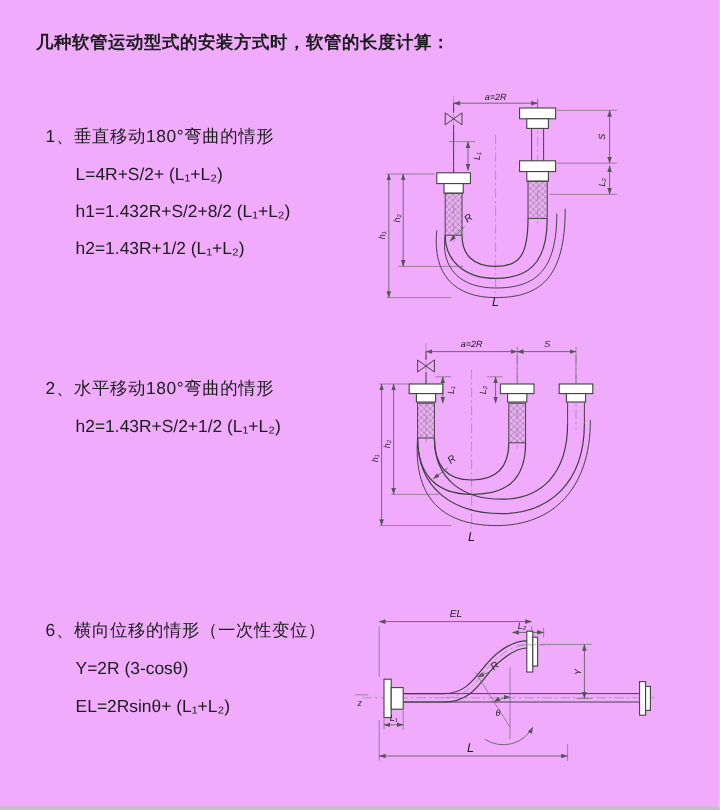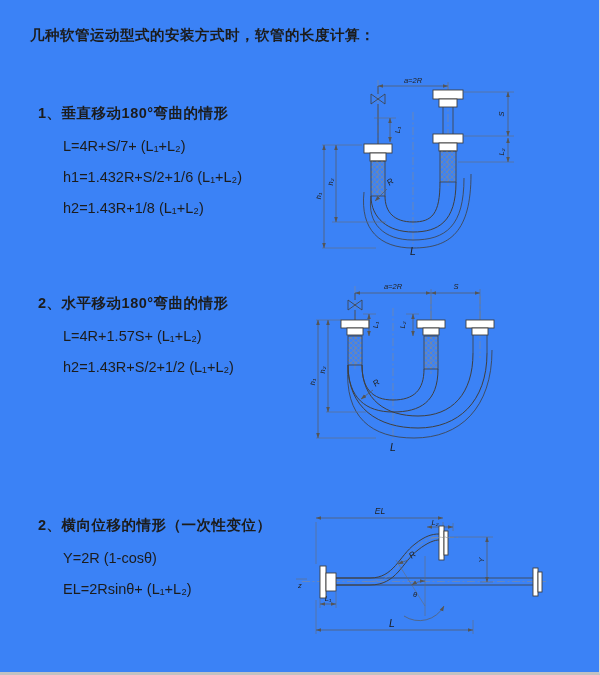--- a/index.html
+++ b/index.html
@@ -1,27 +1,27 @@
 <!DOCTYPE html>
 <html><head>
 <meta charset="utf-8">
 <style>
   html,body{margin:0;padding:0;background:#ffffff;}
   .page{
-    position:relative;width:600px;height:675px;background:#3b82f6;
+    position:relative;width:600px;height:675px;background:#f0abfc;
     font-family:"Liberation Sans","DejaVu Sans",sans-serif;color:#1c1c1c;
     overflow:hidden;box-sizing:border-box;
     border-right:1px solid #d8d8d8;border-bottom:3px solid #c2c2c2;
   }
   .title{position:absolute;top:26px;left:30px;font-size:14.5px;font-weight:700;letter-spacing:.5px;}
   .section{position:absolute;}
   #sec1{top:104px;left:38px;}
-  #sec2{top:294px;left:38px;}
+  #sec2{top:314px;left:38px;}
   #sec3{top:516px;left:38px;}
-  .sec-heading{font-size:14.5px;font-weight:700;margin:0 0 8px 0;letter-spacing:.5px;}
+  .sec-heading{font-size:14.5px;font-weight:400;margin:0 0 8px 0;letter-spacing:.5px;}
   .formula{font-size:14.5px;margin-left:25px;line-height:31px;white-space:pre;}
   .diagram{position:absolute;font-style:italic;}
   #dia1{top:72px;left:312px;}
   #dia2{top:278px;left:306px;}
   #dia3{top:498px;left:288px;}
   svg{display:block;}
   .dline{stroke:#5a5a5a;stroke-width:.7;fill:none;}
   .dext{stroke:#6a6a6a;stroke-width:.55;fill:none;}
   .draw{stroke:#3f3f3f;stroke-width:1;fill:none;}
   .thin{stroke:#3f3f3f;stroke-width:.8;fill:none;}
@@ -33,34 +33,33 @@
 </style>
 </head>
 <body>
 
 <div class="page">
 
   <div class="title">几种软管运动型式的安装方式时，软管的长度计算：</div>
 
   <div class="section" id="sec1">
     <div class="sec-heading">1、垂直移动180°弯曲的情形</div>
-    <div class="formula">L=4R+S/7+ (L₁+L₂)</div>
-    <div class="formula">h1=1.432R+S/2+1/6 (L₁+L₂)</div>
-    <div class="formula">h2=1.43R+1/8 (L₁+L₂)</div>
+    <div class="formula">L=4R+S/2+ (L₁+L₂)</div>
+    <div class="formula">h1=1.432R+S/2+8/2 (L₁+L₂)</div>
+    <div class="formula">h2=1.43R+1/2 (L₁+L₂)</div>
   </div>
 
   <div class="section" id="sec2">
     <div class="sec-heading">2、水平移动180°弯曲的情形</div>
-    <div class="formula">L=4R+1.57S+ (L₁+L₂)</div>
     <div class="formula">h2=1.43R+S/2+1/2 (L₁+L₂)</div>
   </div>
 
   <div class="section" id="sec3">
-    <div class="sec-heading">2、横向位移的情形（一次性变位）</div>
-    <div class="formula">Y=2R (1-cosθ)</div>
+    <div class="sec-heading">6、横向位移的情形（一次性变位）</div>
+    <div class="formula">Y=2R (3-cosθ)</div>
     <div class="formula">EL=2Rsinθ+ (L₁+L₂)</div>
   </div>
 
   <div class="diagram" id="dia1">
     <svg width="280" height="185" viewBox="0 0 280 185">
       <defs>
         <pattern id="braid1" width="5" height="5" patternUnits="userSpaceOnUse">
           <path d="M0,5 L5,0 M0,0 L5,5" stroke="#8a8a8a" stroke-width="0.6"></path>
         </pattern>
         <marker id="m1e" viewBox="0 0 10 10" refX="9.5" refY="5" markerWidth="8" markerHeight="8" orient="auto">

